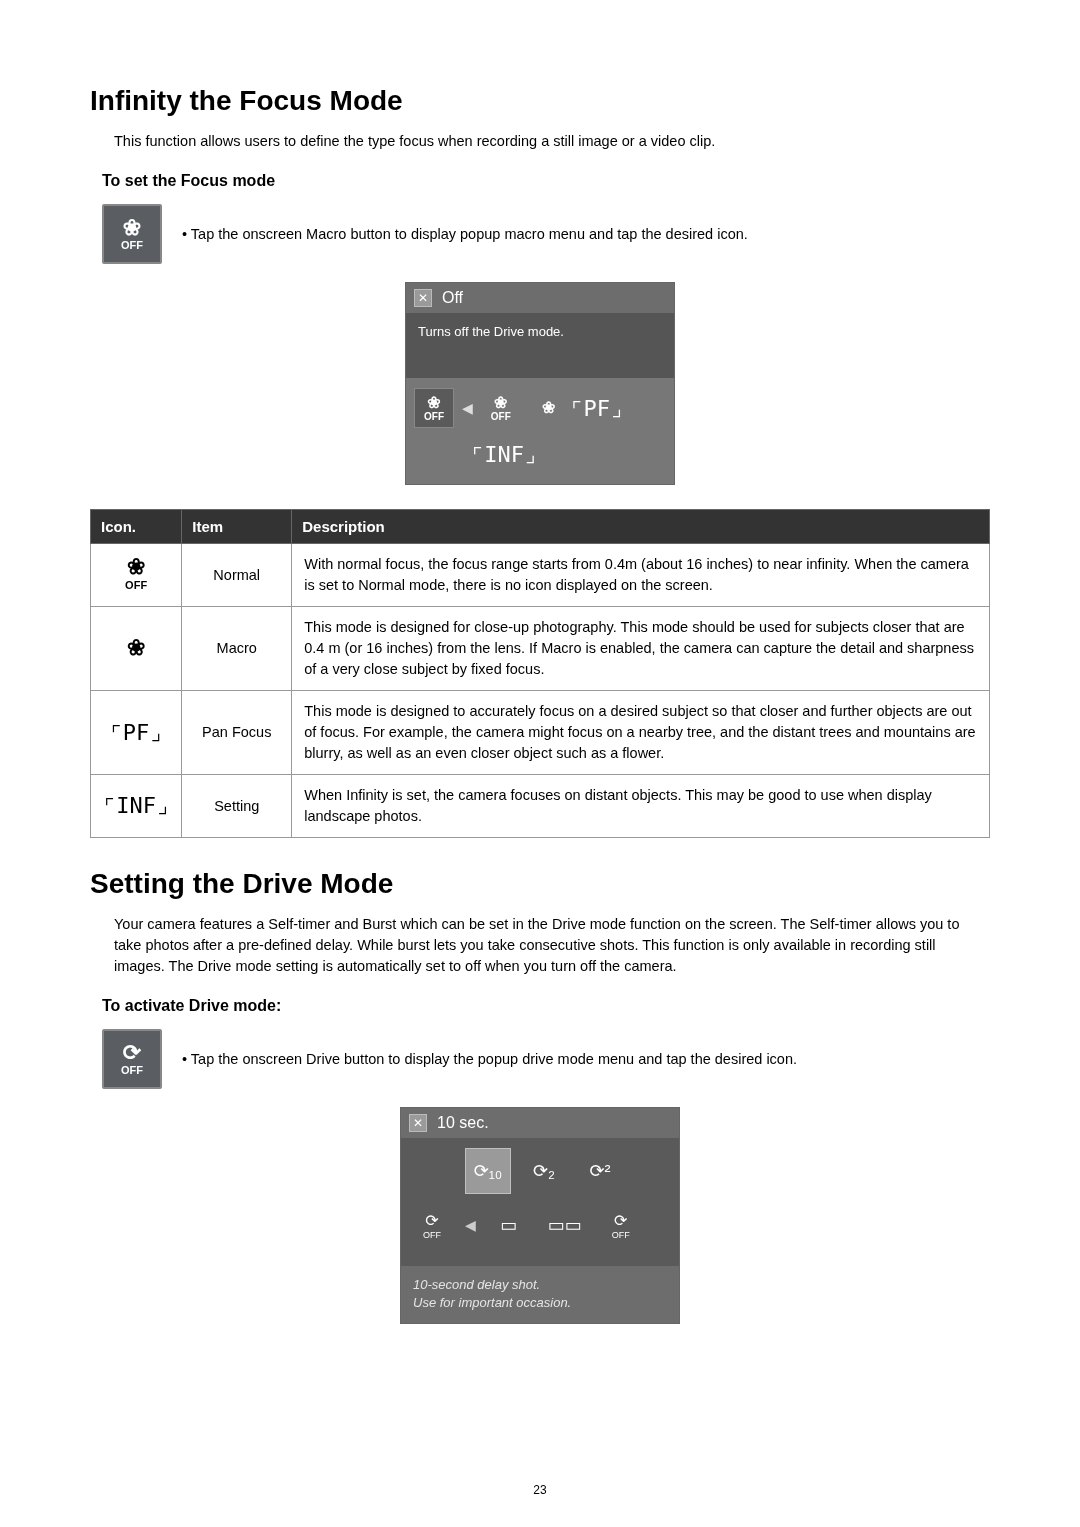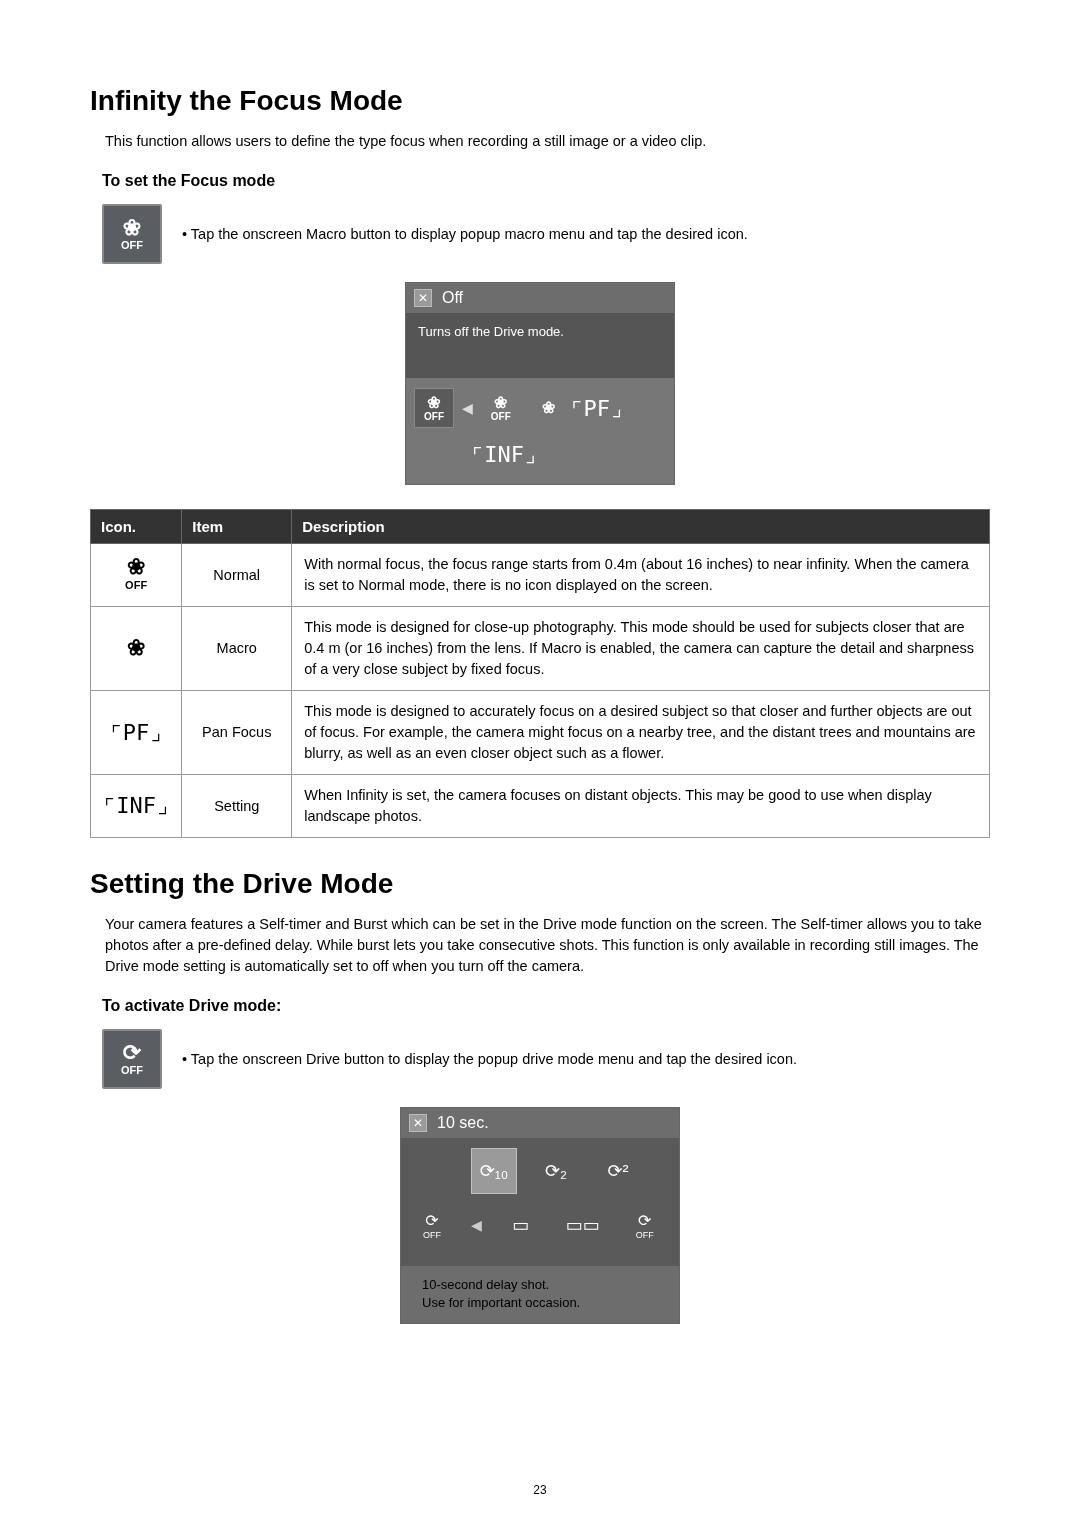--- a/index.html
+++ b/index.html
@@ -6,21 +6,21 @@
   body {
     width: 1080px;
     height: 1527px;
     background: #fff;
     font-family: Verdana, Geneva, sans-serif;
     color: #000;
     position: relative;
     padding: 85px 90px 40px 90px;
   }
   h1 { font-size: 28px; font-weight: 700; margin-bottom: 14px; }
-  .intro { font-size: 14.5px; margin-left: 15px; margin-bottom: 20px; line-height: 1.45; }
+  .intro { font-size: 14.5px; margin-left: 24px; margin-bottom: 20px; line-height: 1.45; }
   h2 { font-size: 16px; font-weight: 700; margin-left: 12px; margin-bottom: 14px; }
   .icon-row { display: flex; align-items: center; margin-left: 12px; margin-bottom: 18px; }
   .button-icon {
     width: 60px; height: 60px; background: #5a5e63;
     border: 2px solid #888; display:flex; flex-direction:column;
     align-items:center; justify-content:center; color:#fff;
     font-size:11px; font-weight:700; border-radius:2px;
   }
   .button-icon .flower { font-size:22px; line-height:1;}
   .bullet-text { font-size:14.5px; margin-left:20px; }
@@ -47,24 +47,24 @@
     font-size:10px;font-weight:700;border:1px solid transparent;
   }
   .mini-icon.sel { background:#5a5a5a; border:1px solid #888;}
   .mini-icon .g { font-size:16px; line-height:1;}
   .chev { color:#ddd; font-size:14px; }
 
   
   .popup2 { width:280px; margin:0 auto; border:1px solid #666; font-family: Arial, sans-serif;}
   .popup2-header { background:#6d6d6d;color:#fff;font-size:16px;padding:6px 8px;display:flex;align-items:center;gap:10px;}
   .popup2-grid { background:#5a5a5a; padding:10px 8px; }
-  .popup2-grid .grow { display:flex; gap:16px; align-items:center; margin-bottom:8px;}
+  .popup2-grid .grow { display:flex; gap:10px; align-items:center; margin-bottom:8px;}
   .grid-icon { width:46px;height:46px;background:#9a9a9a;border:1px solid #c0c0c0;
     display:flex;align-items:center;justify-content:center;color:#fff;font-size:18px;}
-  .popup2-desc { background:#6d6d6d;color:#000000;font-size:13px;padding:10px 21px; line-height:1.4;}
+  .popup2-desc { background:#6d6d6d;color:#e5e5e5;font-size:13px;padding:10px 12px; line-height:1.4;font-style:italic;}
 
   
   table { border-collapse: collapse; width: 100%; margin: 0 0 30px 0; }
   th { background:#333; color:#fff; font-weight:700; font-size:15px; text-align:left;
        padding:8px 10px; border:1px solid #666;}
   td { border:1px solid #999; padding:10px 12px; font-size:14.5px; vertical-align:middle; line-height:1.45;}
   td.icon-cell { width:80px; text-align:center; }
   td.item-cell { width:110px; text-align:center; }
   .ic { display:inline-flex; flex-direction:column; align-items:center; font-weight:700; font-size:11px;}
   .ic .g { font-size:22px; line-height:1;}

